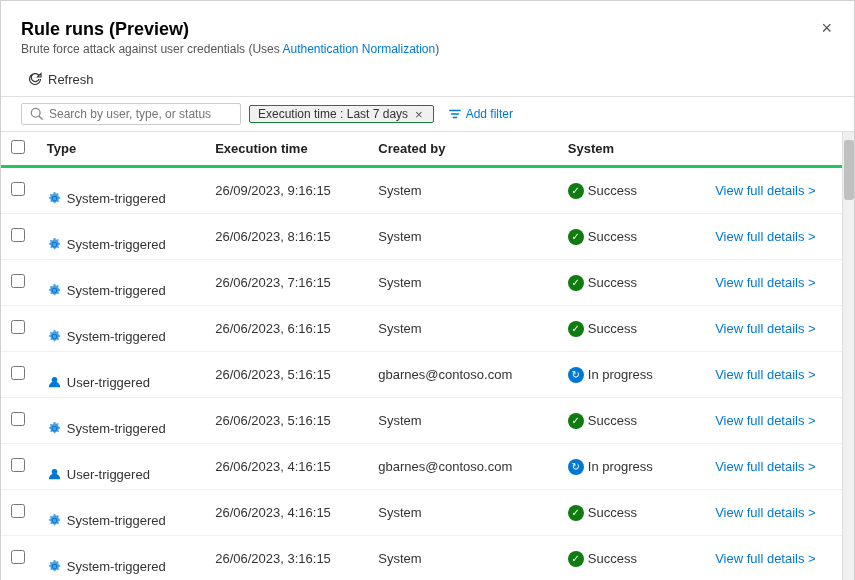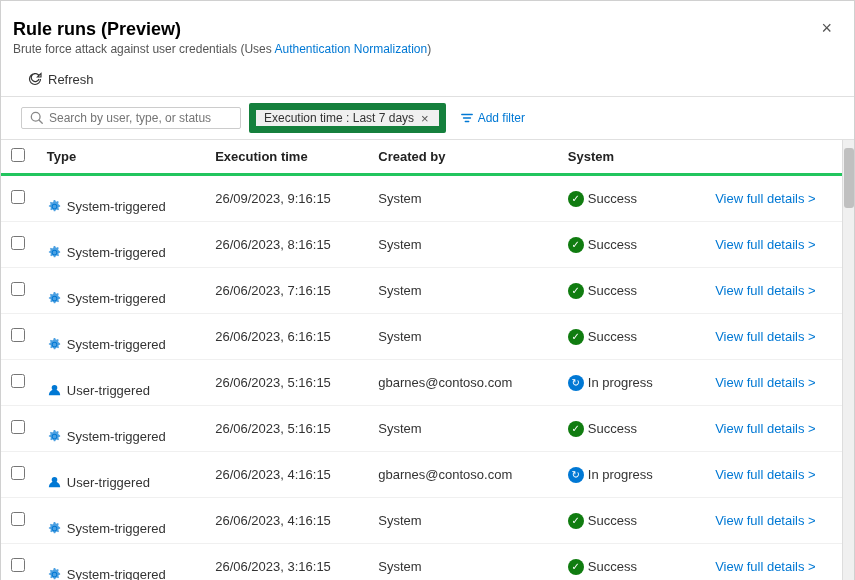--- a/index.html
+++ b/index.html
@@ -13,21 +13,21 @@
       width: 855px;
       min-height: 580px;
       background: #fff;
       border: 1px solid #d0d0d0;
       box-shadow: 0 2px 16px rgba(0,0,0,0.18);
       position: relative;
       display: flex;
       flex-direction: column;
     }
     .dialog-header {
-      padding: 18px 20px 4px 12px;
+      padding: 18px 20px 4px 20px;
       border-bottom: none;
       position: relative;
     }
     .dialog-title {
       font-size: 18px;
       font-weight: 600;
       color: #000;
     }
     .dialog-subtitle {
       font-size: 12px;
@@ -93,21 +93,21 @@
       outline: none;
       font-size: 12px;
       color: #b91c1c;
       width: 170px;
       background: transparent;
     }
     .filter-chip {
       display: flex;
       align-items: center;
       background: #f0f0f0;
-      border: 7px solid #15803d;
+      border: 1px solid #15803d;
       border-radius: 2px;
       padding: 1px 8px;
       font-size: 12px;
       gap: 5px;
       color: #333;
     }
     .chip-close {
       cursor: pointer;
       color: #555;
       font-size: 13px;

